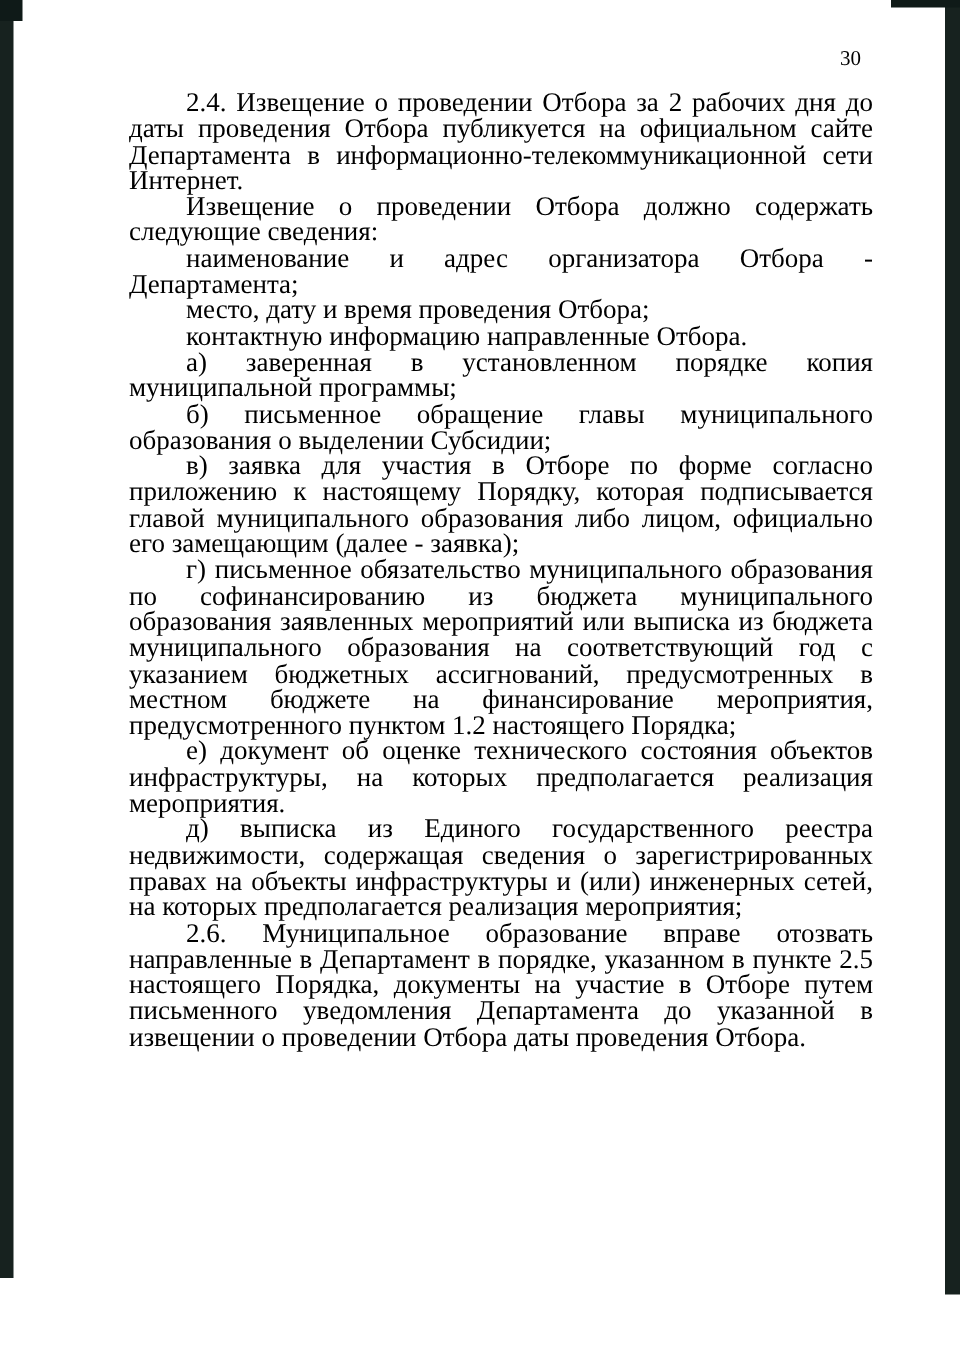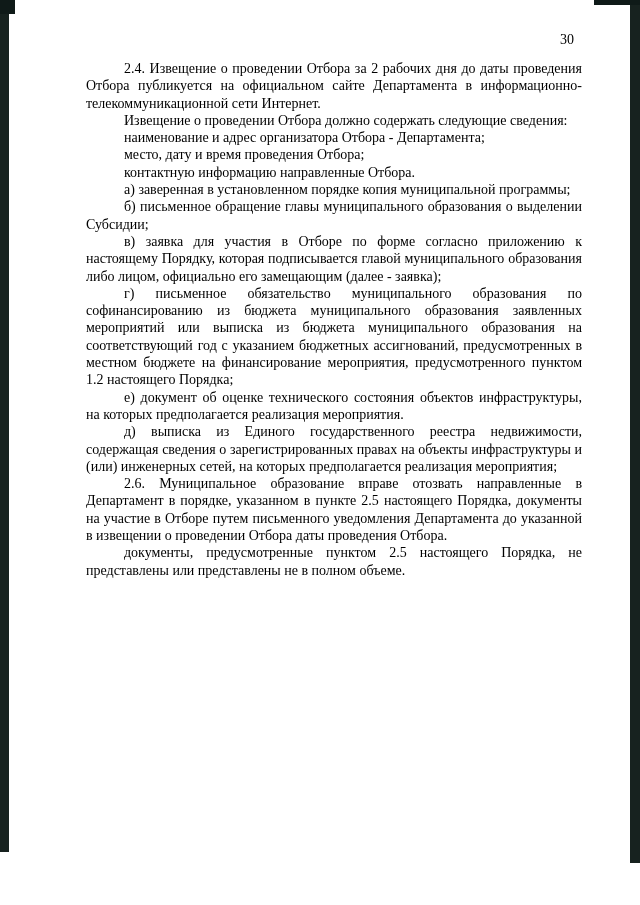--- a/index.html
+++ b/index.html
@@ -49,21 +49,21 @@
   }
   .content {
     position: absolute;
     left: 86px;
     top: 60px;
     width: 496px;
   }
   p.para {
     margin: 0;
     padding: 0;
-    font-size: 14px;
+    font-size: 18px;
     line-height: 17.3px;
     text-align: justify;
     text-indent: 38px;
   }
 </style>
 </head>
 <body>
 
 <div class="edge-left"></div>
 <div class="corner-tl"></div>
@@ -78,14 +78,13 @@
   <p class="para">наименование и адрес организатора Отбора - Департамента;</p>
   <p class="para">место, дату и время проведения Отбора;</p>
   <p class="para">контактную информацию направленные Отбора.</p>
   <p class="para">а) заверенная в установленном порядке копия муниципальной программы;</p>
   <p class="para">б) письменное обращение главы муниципального образования о выделении Субсидии;</p>
   <p class="para">в) заявка для участия в Отборе по форме согласно приложению к настоящему Порядку, которая подписывается главой муниципального образования либо лицом, официально его замещающим (далее - заявка);</p>
   <p class="para">г) письменное обязательство муниципального образования по софинансированию из бюджета муниципального образования заявленных мероприятий или выписка из бюджета муниципального образования на соответствующий год с указанием бюджетных ассигнований, предусмотренных в местном бюджете на финансирование мероприятия, предусмотренного пунктом 1.2 настоящего Порядка;</p>
   <p class="para">е) документ об оценке технического состояния объектов инфраструктуры, на которых предполагается реализация мероприятия.</p>
   <p class="para">д) выписка из Единого государственного реестра недвижимости, содержащая сведения о зарегистрированных правах на объекты инфраструктуры и (или) инженерных сетей, на которых предполагается реализация мероприятия;</p>
   <p class="para">2.6. Муниципальное образование вправе отозвать направленные в Департамент в порядке, указанном в пункте 2.5 настоящего Порядка, документы на участие в Отборе путем письменного уведомления Департамента до указанной в извещении о проведении Отбора даты проведения Отбора.</p>
-  <p class="para">документы, предусмотренные пунктом 2.5 настоящего Порядка, не представлены или представлены не в полном объеме.</p>
 </div>
 
 </body></html>

